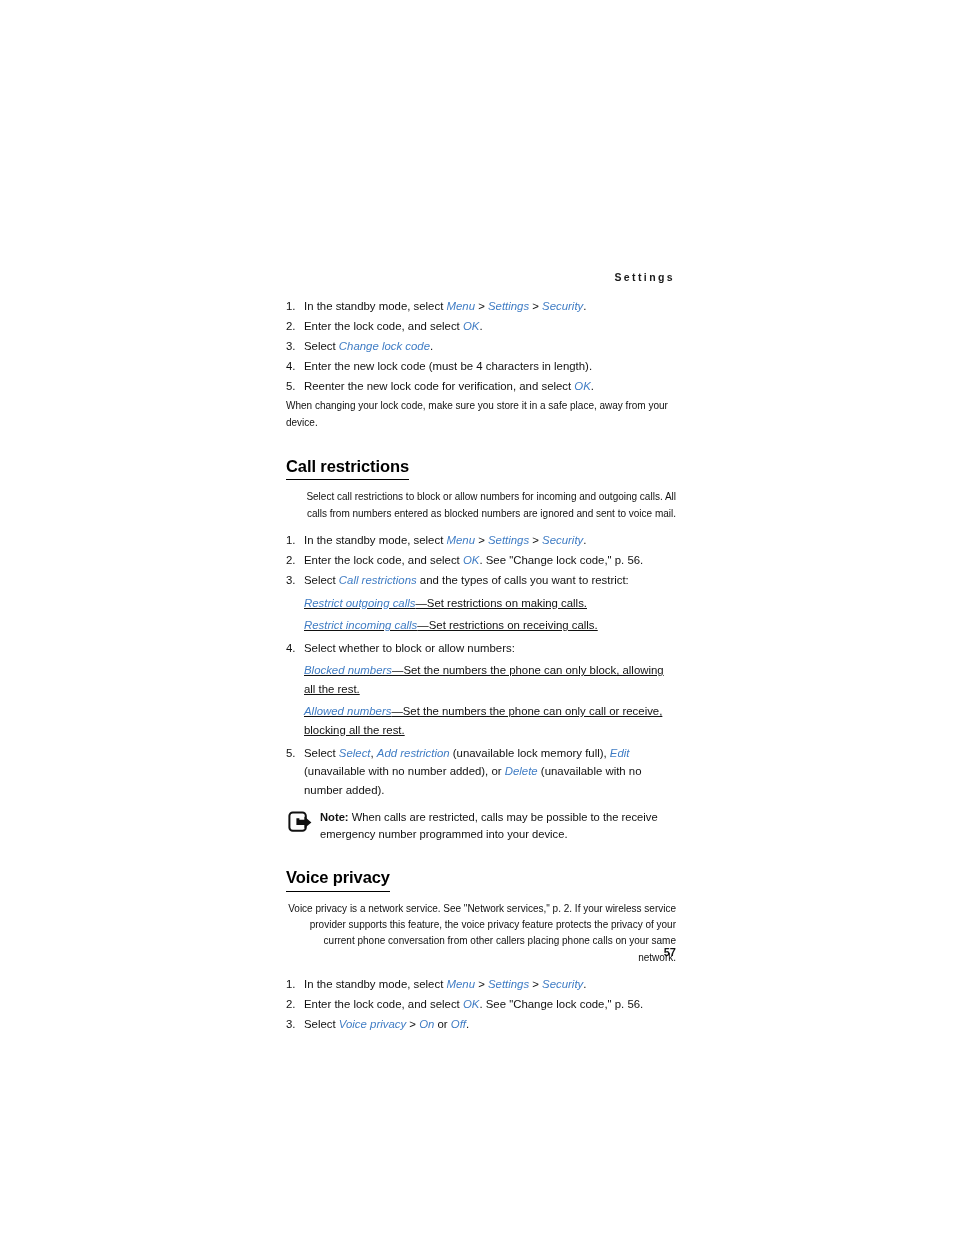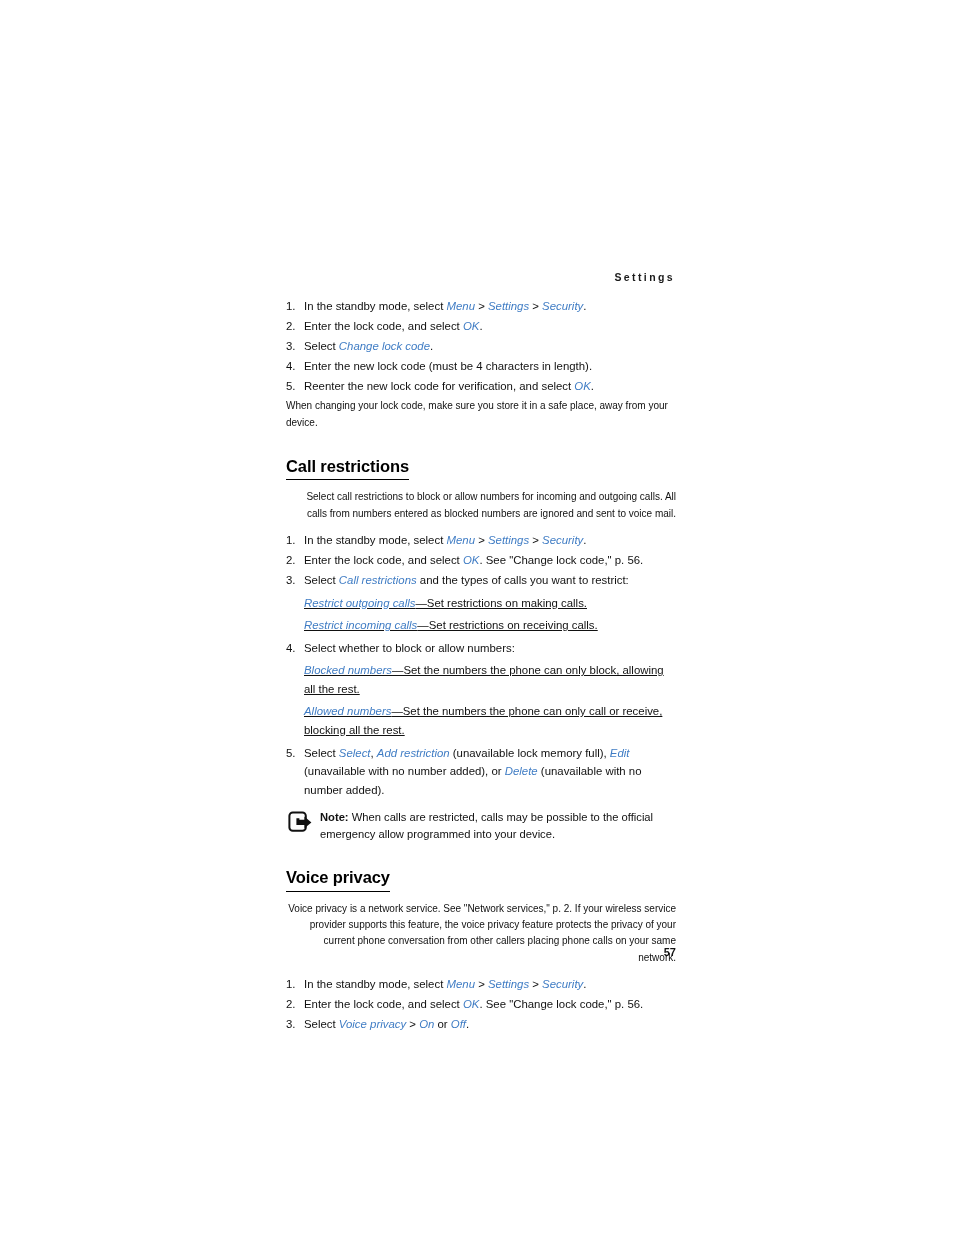--- a/index.html
+++ b/index.html
@@ -181,21 +181,21 @@
       </ol>
 
     <div class="note">
       <span class="note-icon">
         <svg width="26" height="22" viewBox="0 0 26 22" xmlns="http://www.w3.org/2000/svg">
           <rect x="1.4" y="1.4" width="16.4" height="18.4" rx="3.4" ry="3.4" fill="#ffffff" stroke="#111111" stroke-width="2"></rect>
           <path d="M8.4 7.2 L8.4 14.0 L16.4 14.0 L16.4 17.2 L23.4 11.4 L16.4 5.6 L16.4 8.8 L11.4 8.8 L11.4 7.2 Z" fill="#111111"></path>
         </svg>
       </span>
       <div class="note-text">
-        <b>Note:</b><span> When calls are restricted, calls may be possible to the official emergency allow programmed into your device.</span>
+        <b>Note:</b><span> When calls are restricted, calls may be possible to the receive emergency number programmed into your device.</span>
       </div>
     </div>
 
     <div class="section-wrap tight">
       <h2 class="section">Voice privacy</h2>
     </div>
 
     <p class="body intro">Voice privacy is a network service. See "Network services," p. 2. If your wireless service provider supports this feature, the voice privacy feature protects the privacy of your current phone conversation from other callers placing phone calls on your same network.</p>
 
     <ol class="steps">

